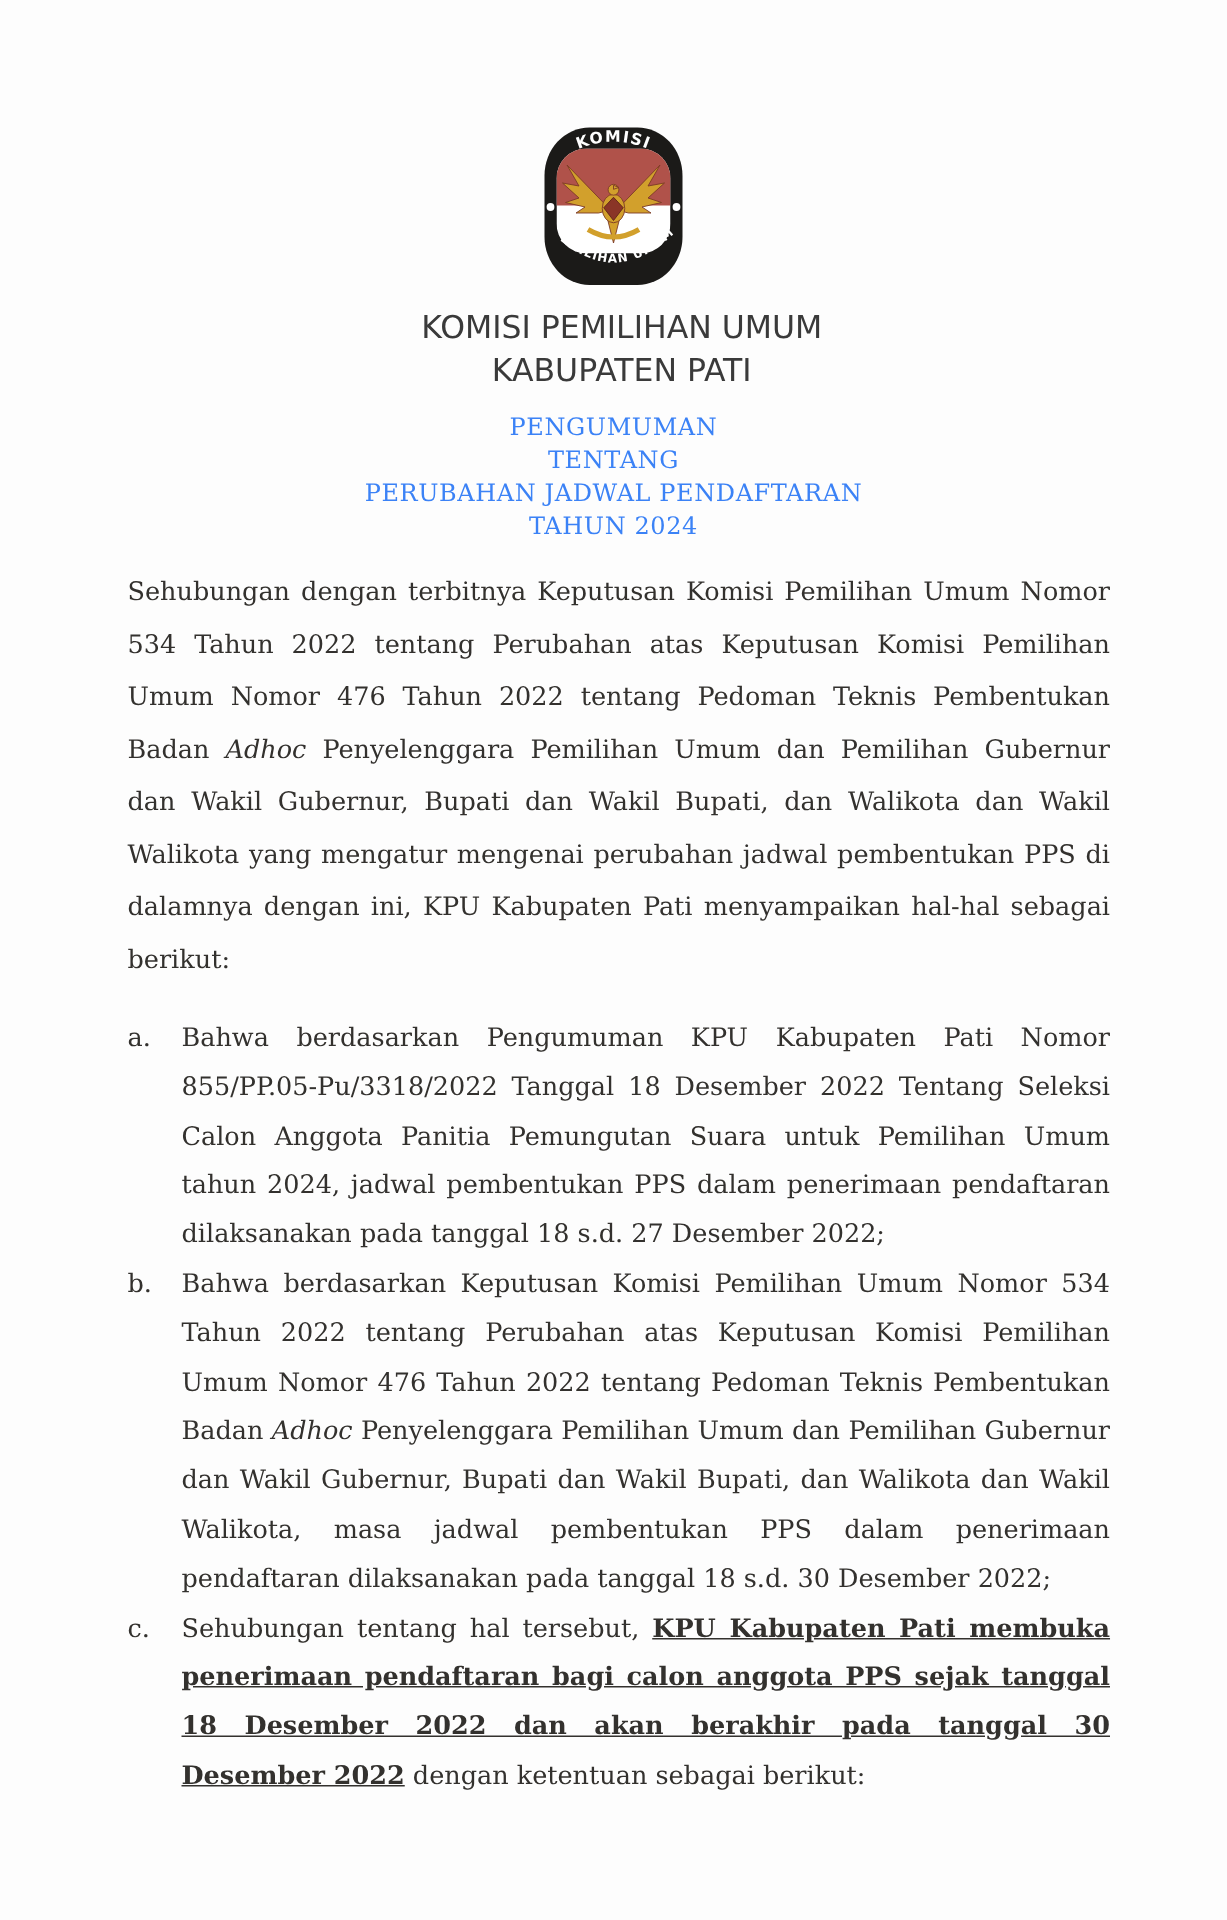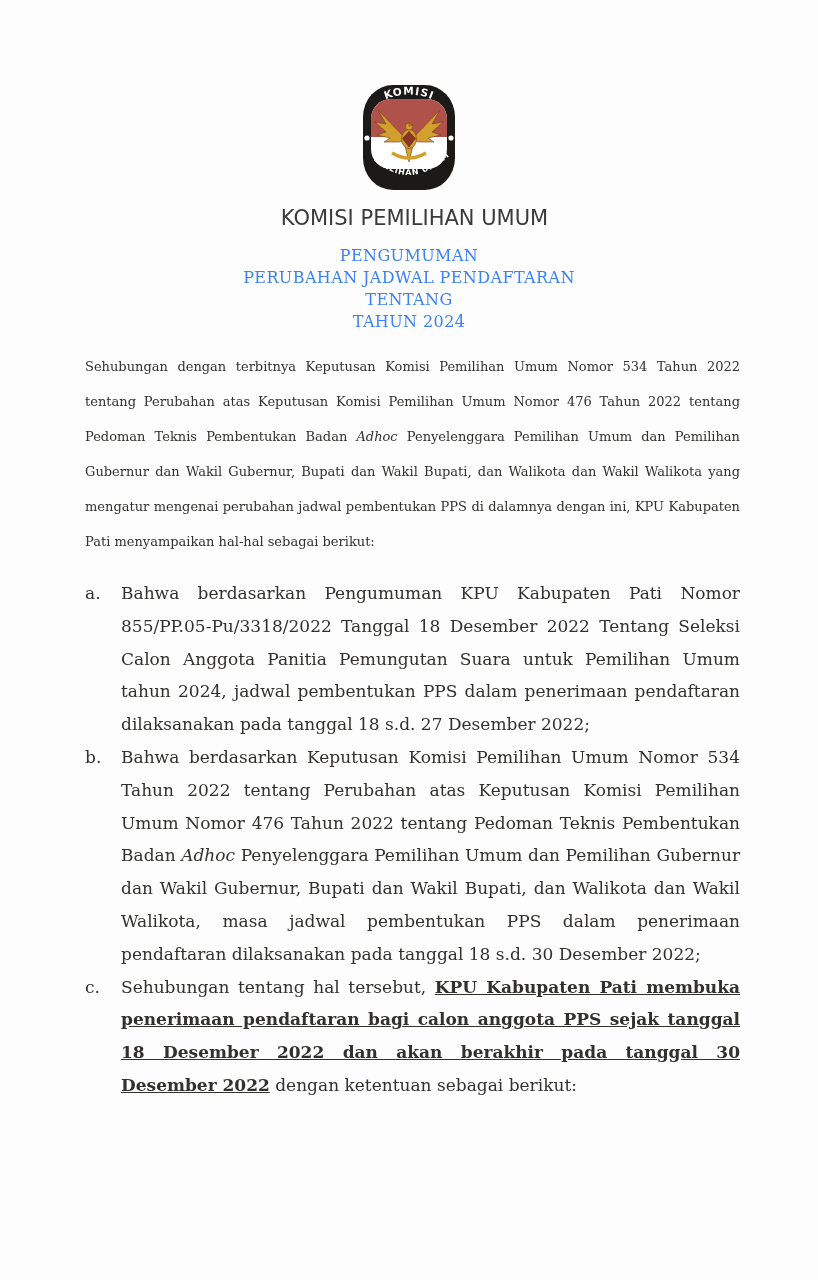--- a/index.html
+++ b/index.html
@@ -14,21 +14,21 @@
     margin-top:8px;text-align:center;
     font-family:"DejaVu Sans","Liberation Sans",sans-serif;
     font-size:21px;line-height:29px;color:#3a3a3a;font-weight:500;padding-left:11px;
   }
   .doc-heading{
     margin-top:12px;text-align:center;
     font-size:16px;line-height:22px;letter-spacing:0.4px;color:#3b82f6;
   }
   .intro{
     margin:16px 78px 0 85px;
-    font-size:13px;line-height:35px;text-align:justify;
+    font-size:17px;line-height:35px;text-align:justify;
   }
   .list{margin:18px 78px 0 85px;}
   .list-item{display:flex;font-size:17px;line-height:32.8px;}
   .marker{flex:none;width:36px;}
   .item-text{flex:1;text-align:justify;}
   .it{font-style:italic;}
   .b{font-weight:700;text-decoration:underline;}
 </style>
 </head>
 <body>
@@ -77,26 +77,27 @@
         <textPath href="#topArc" startOffset="50%" text-anchor="middle">KOMISI</textPath>
       </text>
       <text font-family="DejaVu Sans, Liberation Sans, sans-serif" font-size="8" font-weight="bold" fill="#ffffff" letter-spacing="0.8">
         <textPath href="#bottomArc" startOffset="50%" text-anchor="middle">PEMILIHAN UMUM</textPath>
       </text>
     </svg>
   </div>
 
   <div class="org-title">
     <div>KOMISI PEMILIHAN UMUM</div>
+    <div>KABUPATEN PATI</div>
   </div>
 
   <div class="doc-heading">
     <div>PENGUMUMAN</div>
+    <div>TENTANG</div>
     <div>PERUBAHAN JADWAL PENDAFTARAN</div>
-    <div>TENTANG</div>
     <div>TAHUN 2024</div>
   </div>
 
   <p class="intro"><span>Sehubungan dengan terbitnya Keputusan Komisi Pemilihan Umum Nomor 534 Tahun 2022 tentang Perubahan atas Keputusan Komisi Pemilihan Umum Nomor 476 Tahun 2022 tentang Pedoman Teknis Pembentukan Badan </span><span class="it">Adhoc</span><span> Penyelenggara Pemilihan Umum dan Pemilihan Gubernur dan Wakil Gubernur, Bupati dan Wakil Bupati, dan Walikota dan Wakil Walikota yang mengatur mengenai perubahan jadwal pembentukan PPS di dalamnya dengan ini, KPU Kabupaten Pati menyampaikan hal-hal sebagai berikut:</span></p>
 
   <div class="list">
 
     <div class="list-item">
       <span class="marker">a.</span>
       <span class="item-text">Bahwa berdasarkan Pengumuman KPU Kabupaten Pati Nomor 855/PP.05-Pu/3318/2022 Tanggal 18 Desember 2022 Tentang Seleksi Calon Anggota Panitia Pemungutan Suara untuk Pemilihan Umum tahun 2024, jadwal pembentukan PPS dalam penerimaan pendaftaran dilaksanakan pada tanggal 18 s.d. 27 Desember 2022;</span>

